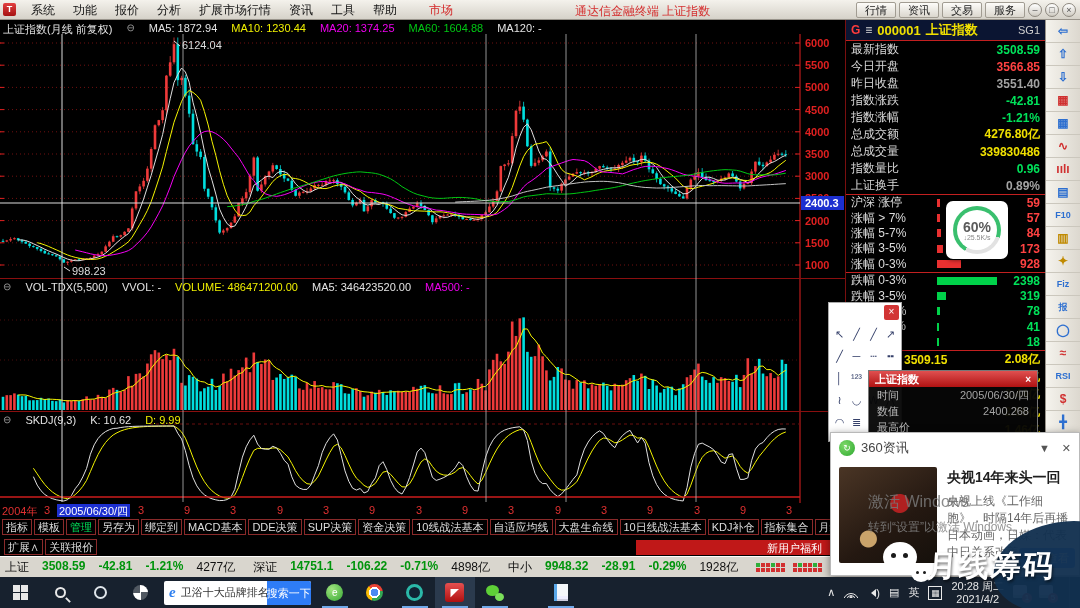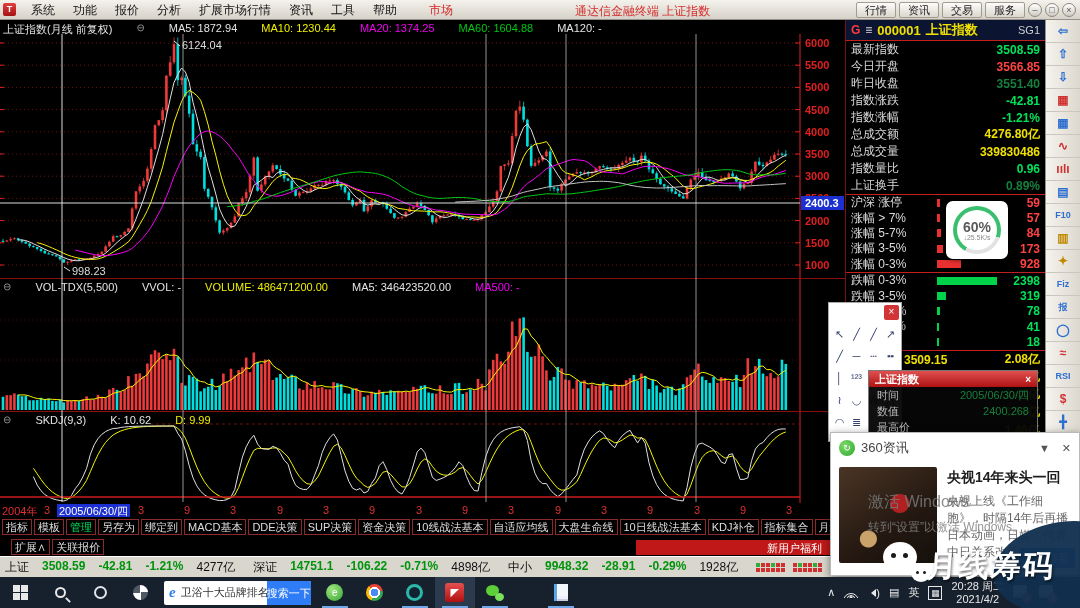--- a/index.html
+++ b/index.html
@@ -9,39 +9,39 @@
   #titlebar{position:absolute;left:0;top:0;width:1080px;height:20px;background:linear-gradient(#f4f2ec,#d6d2c9);border-bottom:1px solid #98938a;display:flex;align-items:center;font-size:12px;color:#141414;z-index:6}
   #tdx-logo{width:13px;height:13px;margin:0 6px 0 3px;background:linear-gradient(#e34040,#a51212);border-radius:2px;color:#fff;font-size:9px;line-height:13px;text-align:center;font-weight:bold}
   .menu-item{padding:0 9px;height:20px;line-height:20px}
   #market-menu{color:#d42a2a;padding:0 9px;margin-left:14px}
   #app-title{position:absolute;left:575px;top:3px;color:#d43030;font-size:12px}
   #tb-right{position:absolute;right:4px;top:2px;display:flex;gap:3px;align-items:center}
   .tb-btn{border:1px solid #a19c92;background:linear-gradient(#fdfcf9,#dbd7ce);padding:0 8px;height:16px;line-height:14px;font-size:11px;border-radius:2px;color:#222}
   .win-ctl{width:14px;height:14px;border:1px solid #8d887f;border-radius:50%;background:linear-gradient(#fff,#cfcbc2);font-size:9px;line-height:12px;text-align:center;color:#555}
   
   #chart-svg{position:absolute;left:0;top:20px}
-  .pane-header{position:absolute;font-size:11px;display:flex;gap:24px;white-space:nowrap;pointer-events:none}
+  .pane-header{position:absolute;font-size:11px;display:flex;gap:14px;white-space:nowrap;pointer-events:none}
   #main-header{left:3px;top:22px}
   #vol-header{left:3px;top:281px}
   #skdj-header{left:3px;top:414px}
   .c-white{color:#e4e4e4}.c-yellow{color:#efef00}.c-magenta{color:#ef00ef}.c-green{color:#00c814}
   .collapse{color:#9a9a9a;font-size:10px}
   #xaxis{position:absolute;left:0;top:503px;width:845px;height:14px;background:#000;font-size:11px;color:#e03030;z-index:2}
   #xaxis span{position:absolute;top:1px}
   .x-hl{background:#1c2fd0;color:#fff !important;padding:0 2px}
   
   #quote-panel{position:absolute;left:845px;top:20px;width:200px;height:536px;background:#000;border-left:1px solid #7a0f0f;font-size:12px;z-index:2}
   #qp-header{height:21px;background:#0b1532;border-bottom:1px solid #c22020;display:flex;align-items:center;padding:0 5px;gap:5px;font-weight:bold}
   #qp-g{color:#ff3c3c}#qp-burger{color:#d8d8d8;font-weight:normal}
   #qp-code,#qp-name{color:#f0e000;font-size:13px}
   #qp-tag{margin-left:auto;color:#cfcfcf;font-weight:normal;font-size:11px}
   .qrow{height:17px;display:flex;justify-content:space-between;align-items:center;padding:0 5px}
   .qrow .lbl{color:#d9d9d9}
   .qrow .val{font-weight:bold}
-  .v-red{color:#ff4242}.v-green{color:#00e25a}.v-yellow{color:#f0e000}.v-white{color:#15803d}
+  .v-red{color:#ff4242}.v-green{color:#00e25a}.v-yellow{color:#f0e000}.v-white{color:#a3a3a3}
   #qp-sep1,#qp-sep2,#qp-sep3{height:1px;background:#c22020}
   .brow{height:15.4px;display:flex;align-items:center;padding:0 5px;position:relative}
   .brow .lbl{width:86px;color:#dddddd;font-size:12px}
   .brow .bar{height:8px}
   .bar-up{background:#e93030}.bar-down{background:#00d24a}
   .brow .val{position:absolute;right:5px;font-weight:bold;font-size:12px}
   .frow{height:17.6px;display:flex;align-items:center;position:relative}
   .frow .fl{position:absolute;left:58px;color:#f0e000;font-weight:bold}
   .frow .fr{position:absolute;right:5px;color:#f0e000;font-weight:bold}
   #gauge{position:absolute;left:100px;top:181px;width:62px;height:58px;background:#fff;border-radius:7px;box-shadow:0 1px 4px rgba(0,0,0,.6);display:flex;align-items:center;justify-content:center}
@@ -50,21 +50,21 @@
   #gauge .pct{position:relative;font-size:14px;font-weight:bold;color:#5a5a5a;line-height:14px}
   #gauge .spd{position:relative;font-size:7px;color:#8a8a8a}
   
   #icon-strip{position:absolute;left:1045px;top:20px;width:35px;height:536px;background:linear-gradient(90deg,#f5f3ed,#dcd8cf);border-left:1px solid #98938a;z-index:2}
   .strip-btn{width:34px;height:23px;display:flex;align-items:center;justify-content:center;font-size:12px;border-bottom:1px solid #cbc7bd;font-weight:bold}
   .strip-btn.small{font-size:9px}
   
   #tabs1{position:absolute;left:0;top:517px;width:845px;height:20px;background:#000;display:flex;gap:2px;padding:2px 2px;align-items:center;z-index:2}
   .tab{border:1px solid #8a2a2a;color:#dedede;font-size:11px;padding:1px 3px;white-space:nowrap;line-height:12px}
   .tab.green{color:#00e25a}
-  #tabs2{position:absolute;left:0;top:537px;width:845px;height:19px;background:#000;display:flex;gap:2px;padding:2px 11px;align-items:flex-start;z-index:2}
+  #tabs2{position:absolute;left:0;top:537px;width:845px;height:19px;background:#000;display:flex;gap:2px;padding:2px 4px;align-items:flex-start;z-index:2}
   #promo-banner{position:absolute;left:636px;top:540px;width:200px;height:15px;background:#c01818;color:#fff;font-size:11px;text-align:right;padding:1px 14px 0 0;z-index:2}
   
   #status-bar{position:absolute;left:0;top:556px;width:1080px;height:21px;background:#d9d6ce;border-top:1px solid #fdfdfb;display:flex;align-items:center;font-size:12px;color:#111;padding-left:5px;z-index:3}
   .sb-group{display:flex;gap:13px;margin-right:18px;white-space:nowrap}
   .sb-green{color:#00940c;font-weight:bold}
   .linkgrid{display:grid;grid-template-columns:repeat(6,4px);grid-auto-rows:4px;gap:1px;margin-right:8px}
   .linkgrid i{display:block}
   #server-box{border:1px solid;border-color:#8d887f #fff #fff #8d887f;padding:0 10px;height:17px;line-height:16px;background:#d9d6ce}
   
   #draw-toolbar{position:absolute;left:828px;top:302px;width:74px;height:140px;background:#fff;border:1px solid #aaa;box-shadow:1px 2px 5px rgba(0,0,0,.5);z-index:30}

